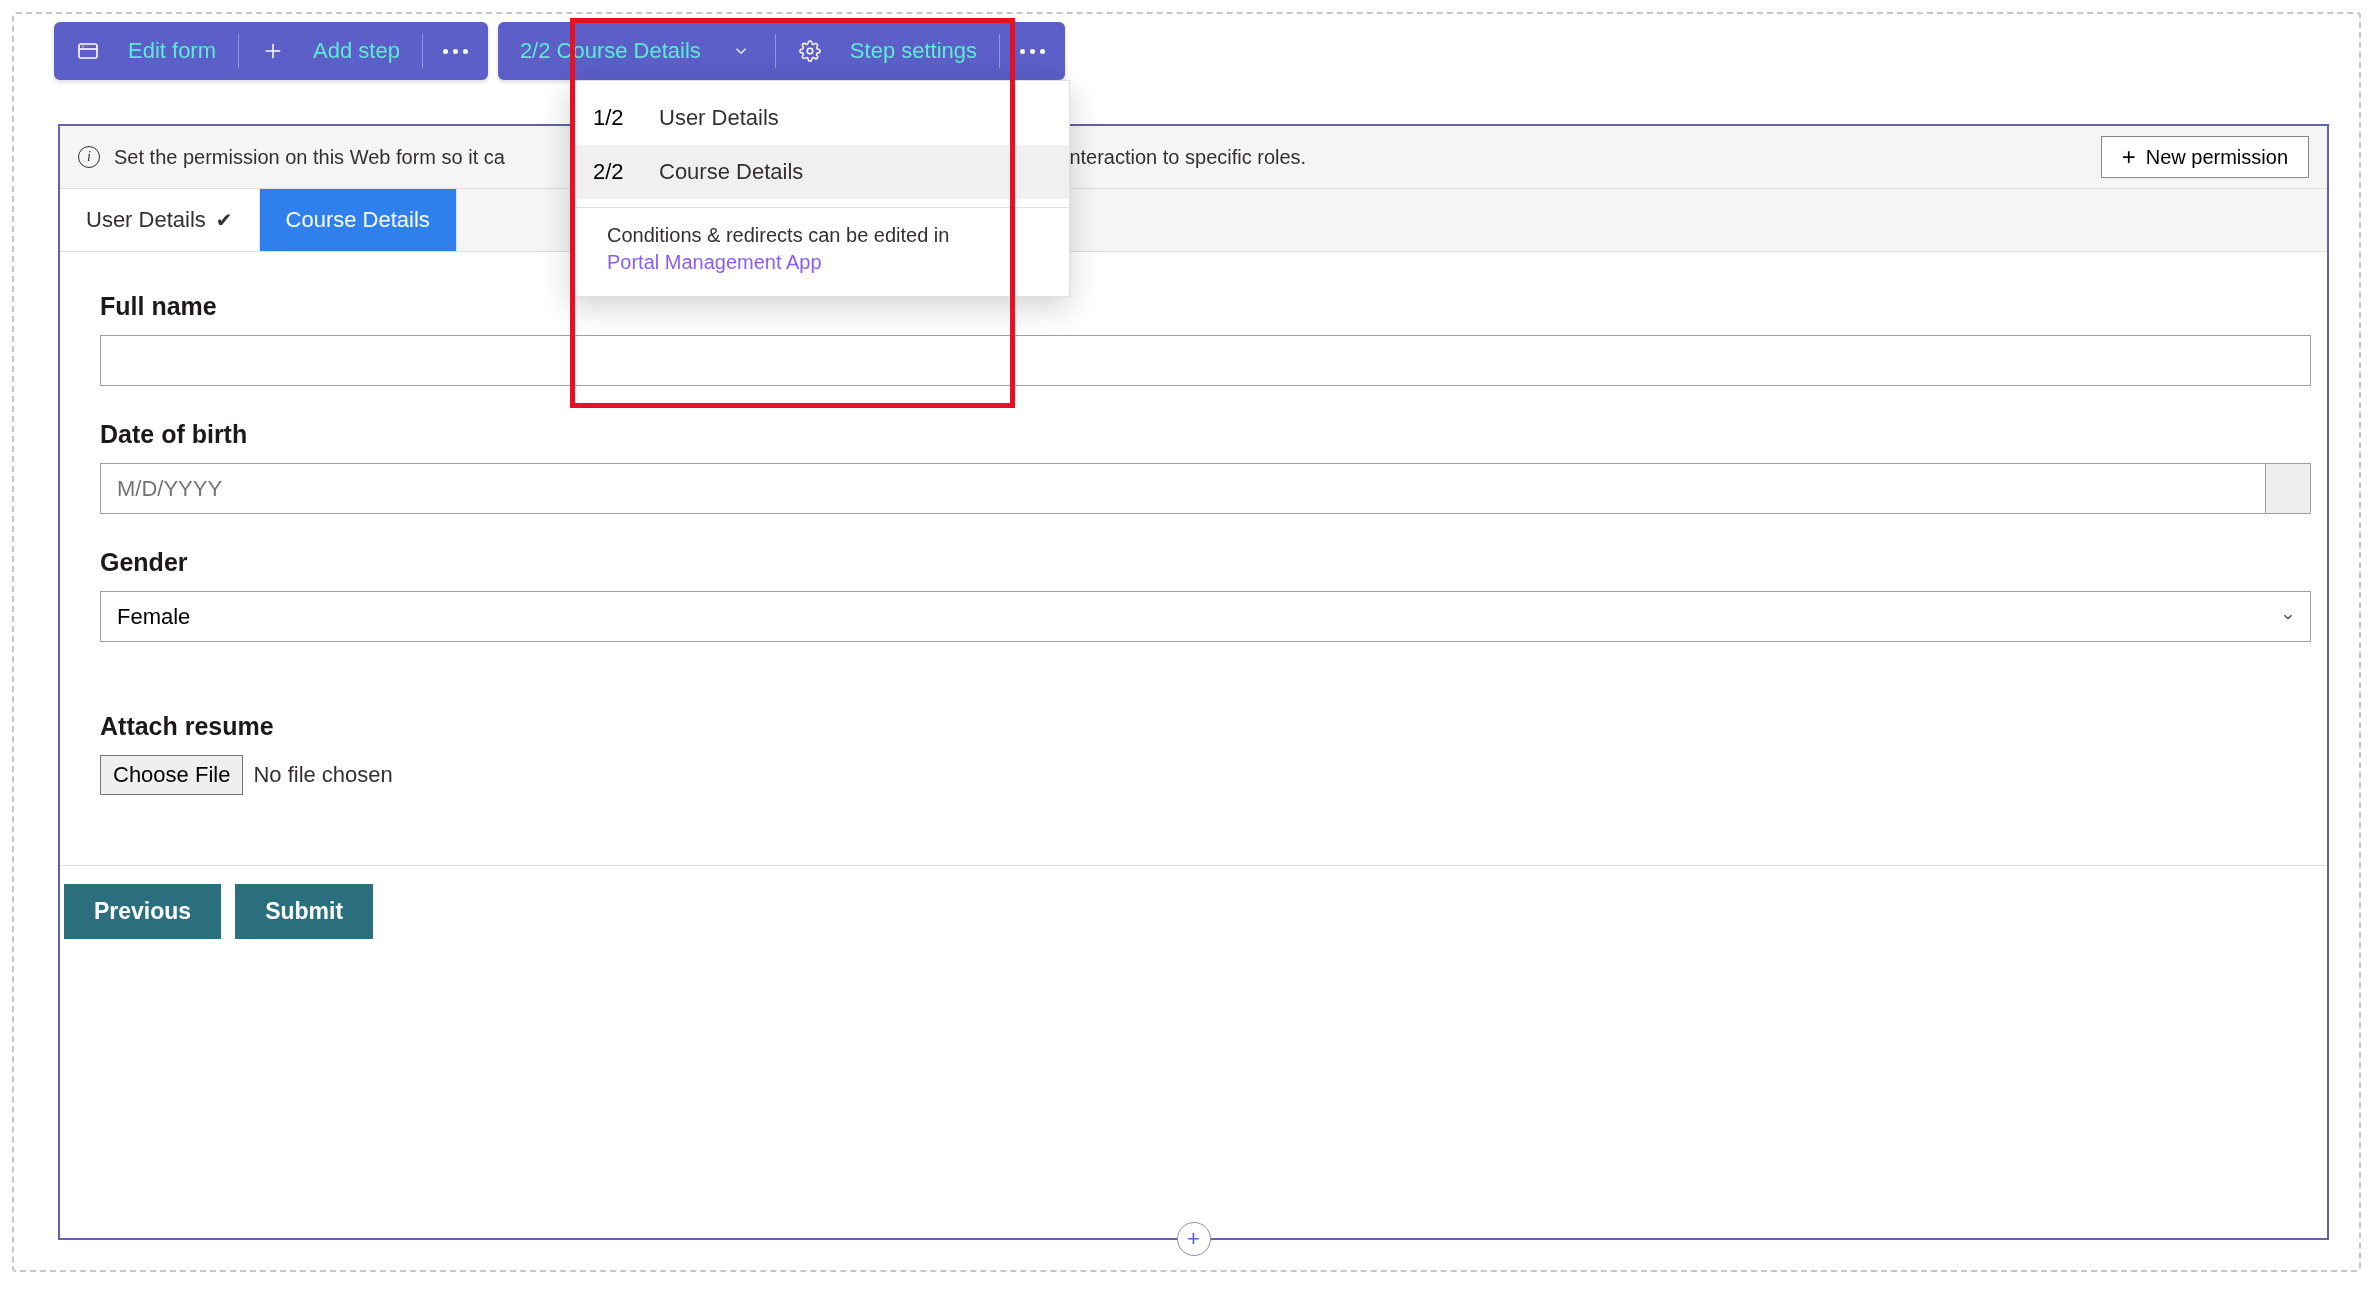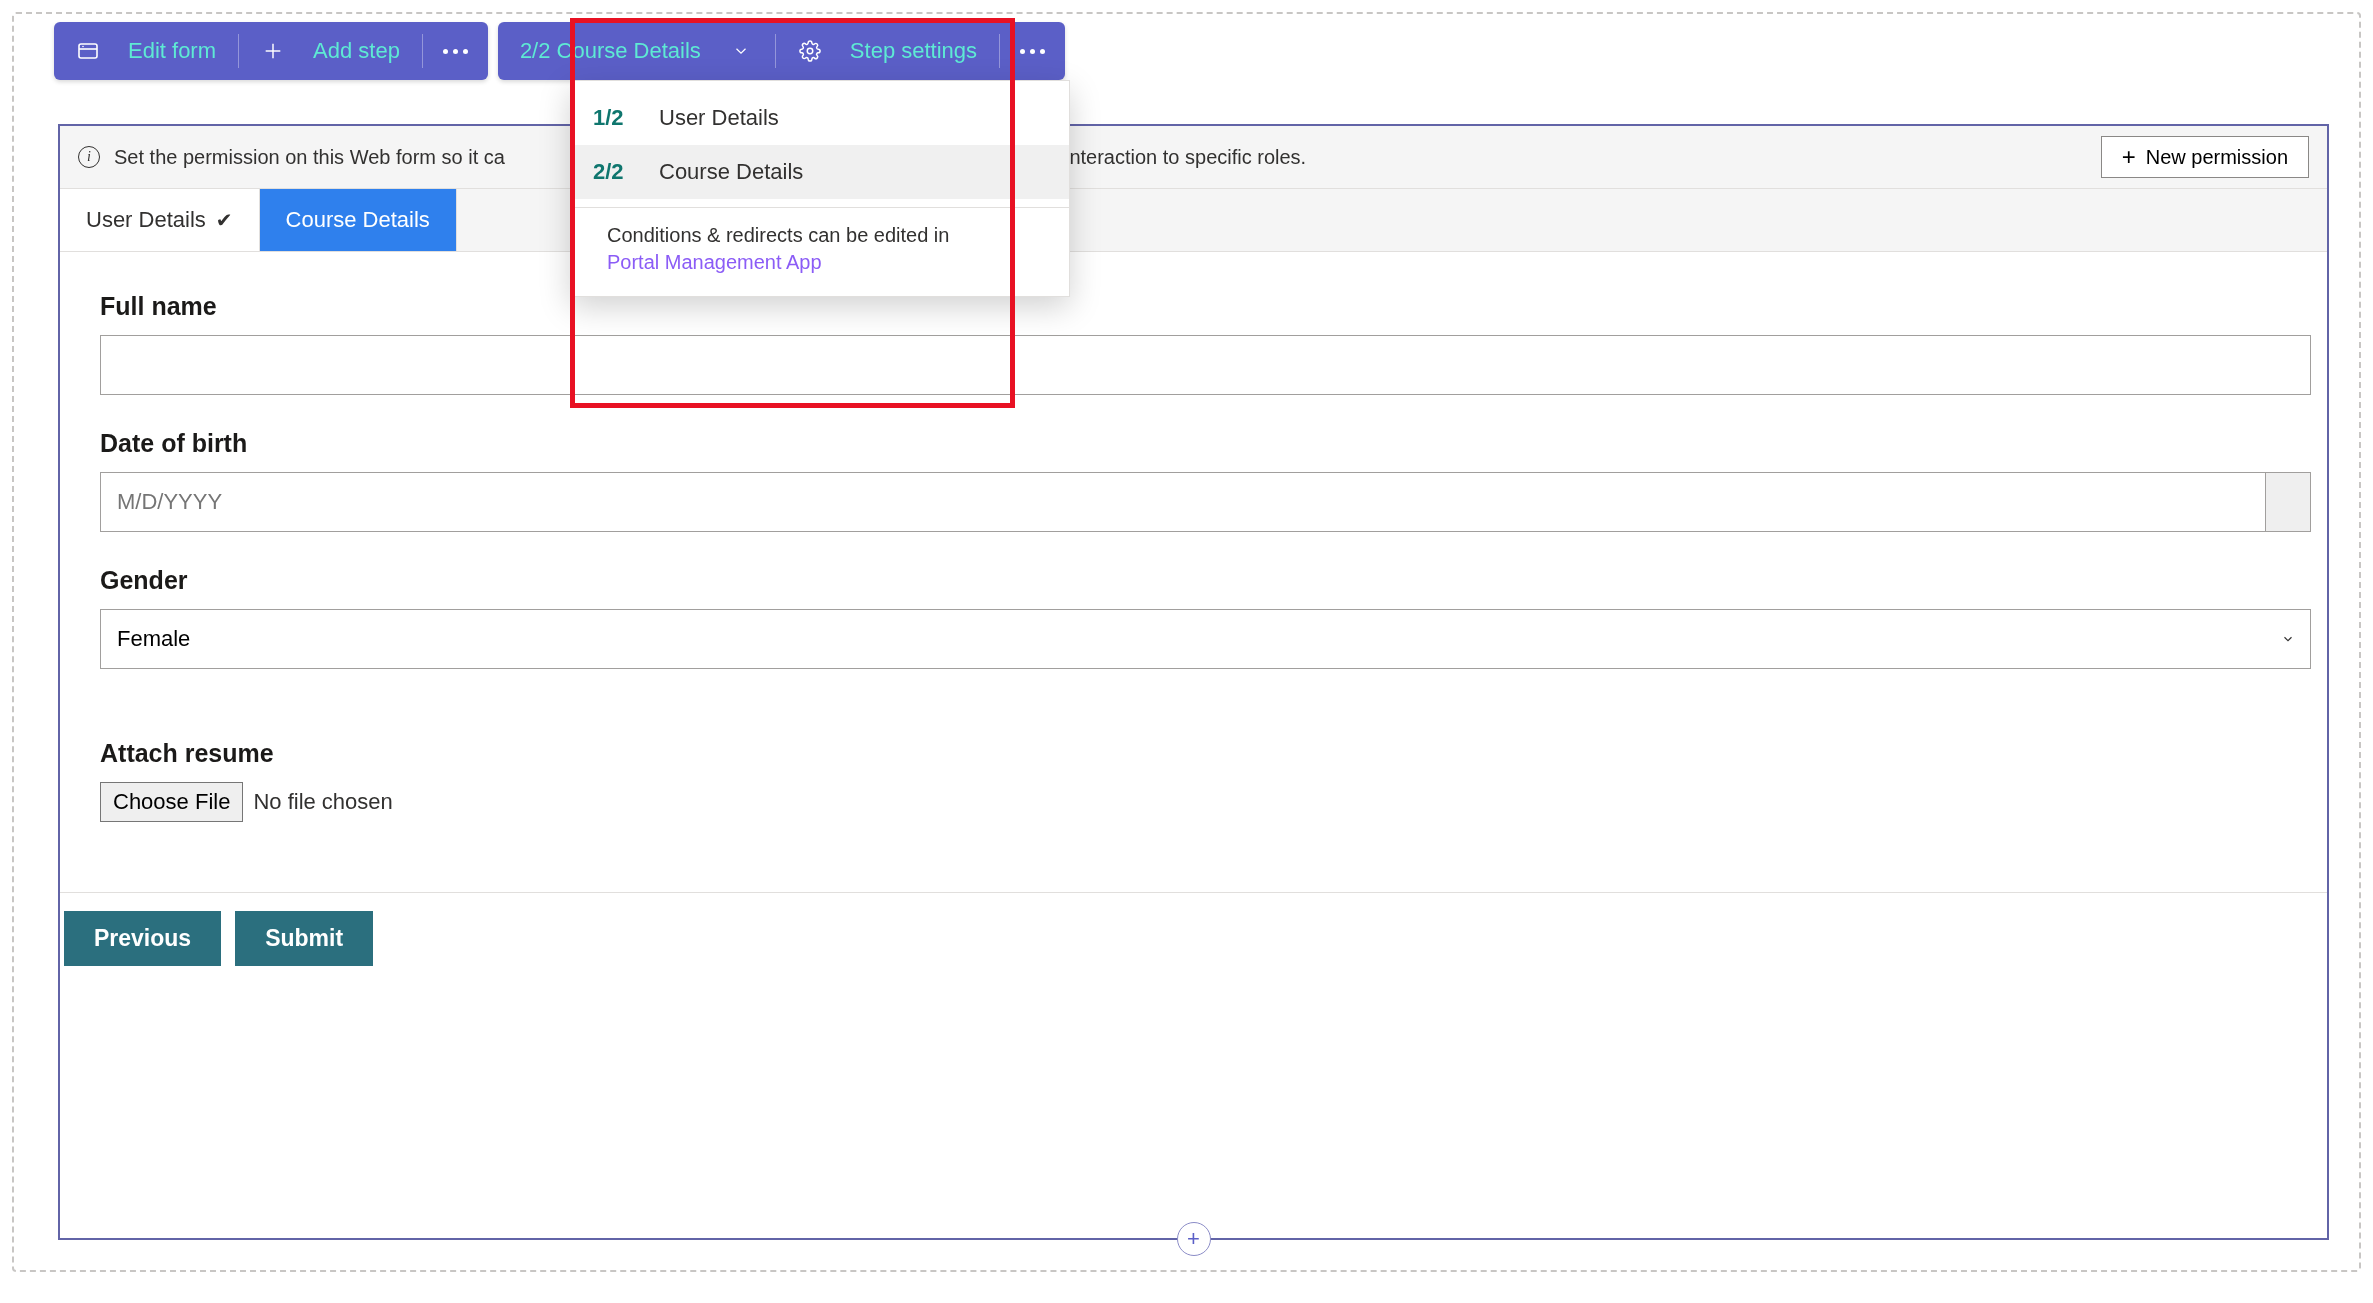--- a/index.html
+++ b/index.html
@@ -108,21 +108,21 @@
   .form-label {
     font-size: 25px;
     font-weight: 700;
     color: #1b1a19;
     margin-bottom: 14px;
     display: block;
   }
   .form-group { margin-bottom: 34px; }
   .text-input, .select-input {
     width: 100%;
-    height: 60px;
+    height: 51px;
     border: 1px solid #a19f9d;
     font-size: 22px;
     padding: 0 16px;
     background: #fff;
     font-family: inherit;
   }
   .date-wrap { display: flex; }
   .date-wrap .text-input { flex: 1; border-right: none; }
   .date-btn {
     width: 46px; border: 1px solid #a19f9d; background: #efefef; cursor: pointer;
@@ -176,21 +176,21 @@
     width: 500px;
     background: #fff;
     border: 1px solid #e1dfdd;
     box-shadow: 0 10px 30px rgba(0,0,0,0.18);
     z-index: 30;
     padding: 10px 0 0 0;
   }
   .dd-item {
     display: flex; gap: 22px; padding: 14px 22px; font-size: 22px; cursor: pointer;
   }
-  .dd-item .num { color: #0f766e; min-width: 44px; font-weight: bold; }
+  .dd-item .num { color: #000000; min-width: 44px; }
   .dd-item.selected { background: #f0f0f0; }
   .dd-sep { height: 1px; background: #e1dfdd; margin: 8px 0 0 0; }
   .dd-foot { padding: 16px 12px 22px 36px; font-size: 20px; color: #323130; }
   .dd-foot a { color: #8b5cf6; text-decoration: none; cursor: pointer; display: block; margin-top: 4px;}
 
   
   .redbox {
     position: absolute;
     border: 5px solid #e81123;
     pointer-events: none;

